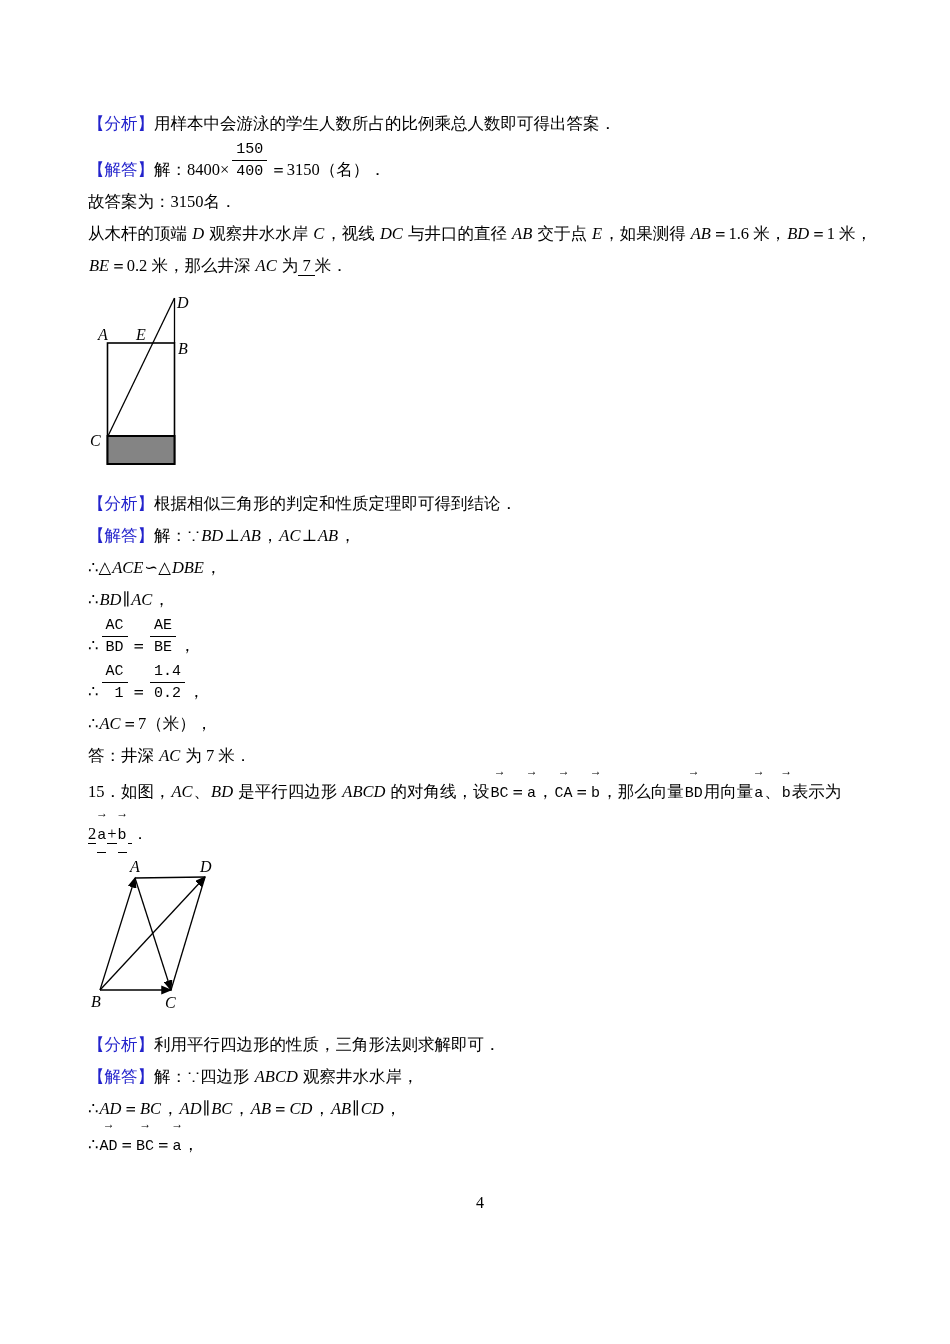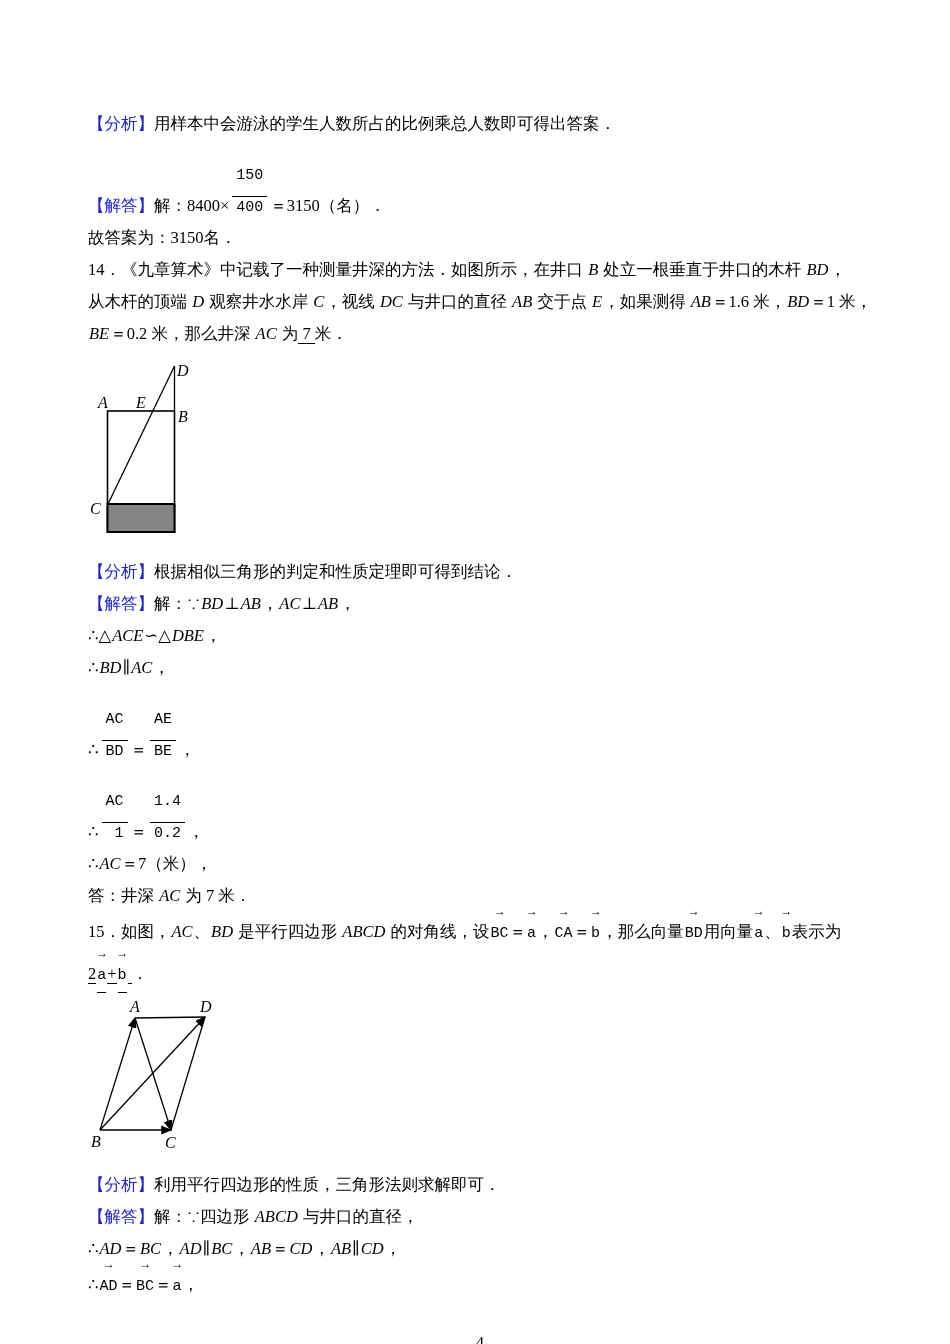--- a/index.html
+++ b/index.html
@@ -29,21 +29,21 @@
   
   .frac{
     display:inline-block;
     text-align:center;
     vertical-align:baseline;
     font-family:"Liberation Mono","DejaVu Sans Mono",monospace;
     font-size:15px;
     line-height:19px;
     margin:0 3px;
   }
-  .frac .num{display:block;border-bottom:1.4px solid #000;padding:0 4px 11px;margin-top:26px;}
+  .frac .num{display:block;border-bottom:1.4px solid #000;padding:0 4px 1px;}
   .frac .den{display:block;padding:1px 4px 0;text-align:right;}
   
   .vec{
     position:relative;
     display:inline-block;
     font-family:"Liberation Mono","DejaVu Sans Mono",monospace;
     font-size:15px;
     margin:0 1px;
   }
   .vec .arr{
@@ -77,21 +77,20 @@
 </style>
 </head>
 <body>
 
 <div class="doc">
 
   <p class="line"><span class="b">【分析】</span><span>用样本中会游泳的学生人数所占的比例乘总人数即可得出答案．</span></p>
   <p class="line"><span class="b">【解答】</span><span>解：8400×</span><span class="frac"><span class="num">150</span><span class="den">400</span></span><span>＝3150（名）．</span></p>
   <p class="line"><span>故答案为：3150名．</span></p>
 
-  <p class="line"><span>14．《九章算术》中记载了一种测量井深的方法．如图所示，在井口 </span><span class="i">B</span><span> 处立一根垂直于井口的木杆 </span><span class="i">BD</span><span>，</span></p>
   <p class="line"><span>从木杆的顶端 </span><span class="i">D</span><span> 观察井水水岸 </span><span class="i">C</span><span>，视线 </span><span class="i">DC</span><span> 与井口的直径 </span><span class="i">AB</span><span> 交于点 </span><span class="i">E</span><span>，如果测得 </span><span class="i">AB</span><span>＝1.6 米，</span><span class="i">BD</span><span>＝1 米，</span></p>
   <p class="line"><span class="i">BE</span><span>＝0.2 米，那么井深 </span><span class="i">AC</span><span> 为</span><span class="u">  7  </span><span>米．</span></p>
 
   <div class="figure">
     <svg width="150" height="192" viewBox="0 0 150 192">
       <rect class="well" x="19.5" y="57" width="67" height="121"></rect>
       <rect class="water" x="19.5" y="150" width="67" height="28"></rect>
       <line class="thin" x1="86.5" y1="57" x2="86.5" y2="12"></line>
       <line class="thin" x1="20" y1="150" x2="86.5" y2="12"></line>
       <text x="89" y="22">D</text>
@@ -128,19 +127,19 @@
       <line class="thin" x1="12" y1="131" x2="117" y2="18" marker-end="url(#arrowhead)"></line>
       <line class="thin" x1="47" y1="19" x2="83" y2="131" marker-end="url(#arrowhead)"></line>
       <text x="42" y="13">A</text>
       <text x="112" y="13">D</text>
       <text x="3" y="148">B</text>
       <text x="77" y="149">C</text>
     </svg>
   </div>
 
   <p class="line"><span class="b">【分析】</span><span>利用平行四边形的性质，三角形法则求解即可．</span></p>
-  <p class="line"><span class="b">【解答】</span><span>解：∵四边形 </span><span class="i">ABCD</span><span> 与井口的直径，</span></p>
+  <p class="line"><span class="b">【解答】</span><span>解：∵四边形 </span><span class="i">ABCD</span><span> 观察井水水岸，</span></p>
   <p class="line"><span>∴</span><span class="i">AD</span><span>＝</span><span class="i">BC</span><span>，</span><span class="i">AD</span><span>∥</span><span class="i">BC</span><span>，</span><span class="i">AB</span><span>＝</span><span class="i">CD</span><span>，</span><span class="i">AB</span><span>∥</span><span class="i">CD</span><span>，</span></p>
   <p class="line mt4"><span>∴</span><span class="vec"><span class="arr">→</span>AD</span><span>＝</span><span class="vec"><span class="arr">→</span>BC</span><span>＝</span><span class="vec"><span class="arr">→</span>a</span><span>，</span></p>
 
   <div class="pagenum">4</div>
 
 </div>
 
 </body></html>

